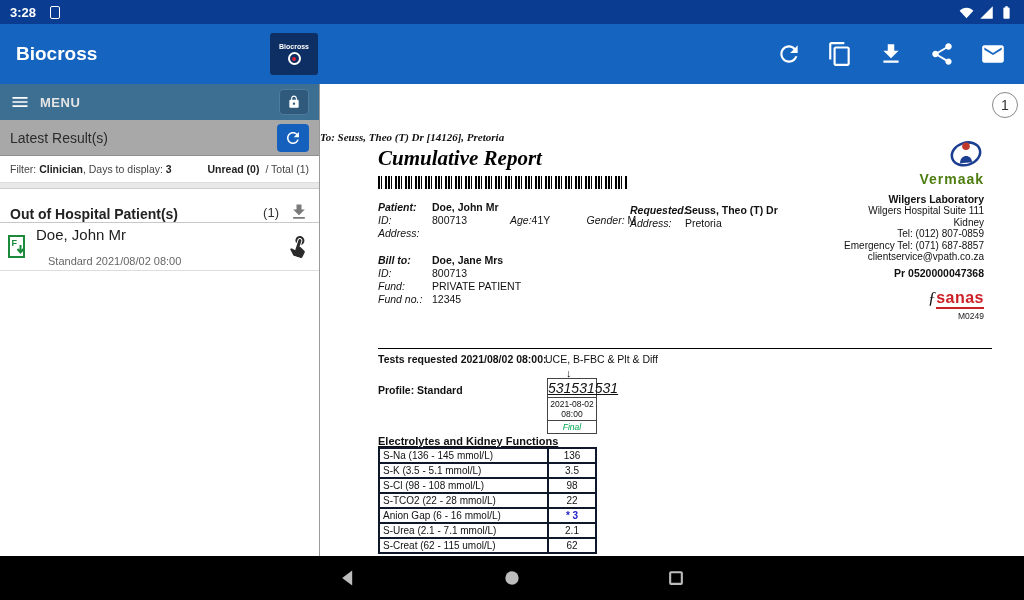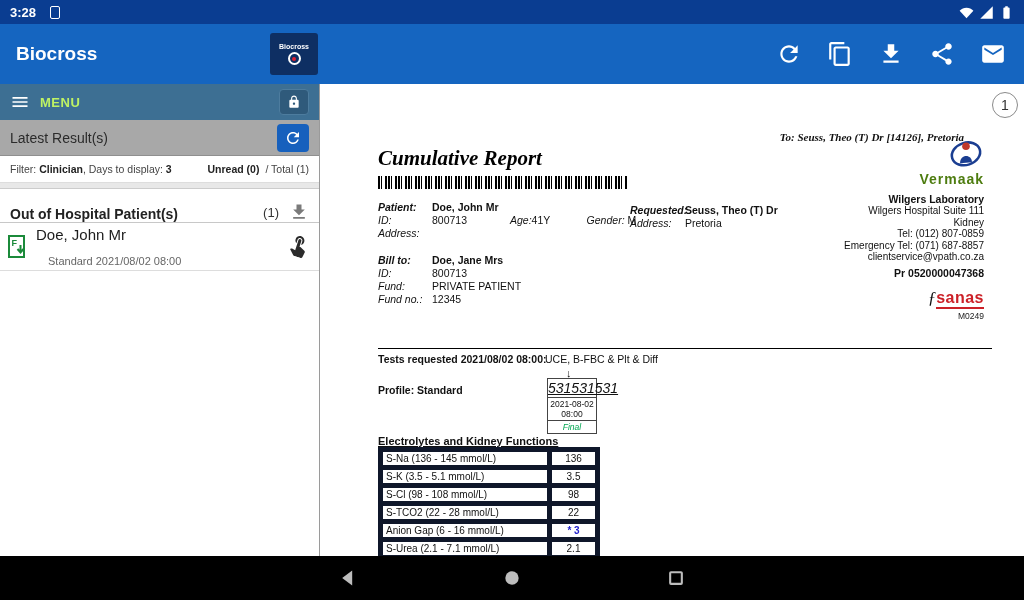--- a/index.html
+++ b/index.html
@@ -26,21 +26,21 @@
   .icon-btn { width:30px; height:30px; display:flex; align-items:center; justify-content:center; cursor:pointer; }
   .icon-btn svg { fill:#fff; }
 
   
   .body-row { flex:1 1 auto; display:flex; min-height:0; }
 
   
   .sidebar { width:320px; flex:0 0 320px; border-right:1px solid #9a9a9a; background:#fff; display:flex; flex-direction:column; }
   .menu-bar { height:36px; background:#3d6f93; display:flex; align-items:center; padding:0 10px; }
   .menu-bar svg { fill:#fff; }
-  .menu-label { color:#bef264; font-size:13px; font-weight:bold; margin-left:10px; letter-spacing:.5px; }
+  .menu-label { color:#e5e5e5; font-size:13px; font-weight:bold; margin-left:10px; letter-spacing:.5px; }
   .lock-btn { margin-left:auto; width:30px; height:26px; background:#2f5a7b; border:1px solid #4d7c9e; border-radius:4px;
               display:flex; align-items:center; justify-content:center; cursor:pointer; }
   .lock-btn svg { fill:#fff; }
 
   .latest-bar { height:36px; background:#a8a8a8; display:flex; align-items:center; padding:0 10px; border-bottom:1px solid #8f8f8f; }
   .latest-title { font-size:14px; color:#2b2b2b; }
   .refresh-btn { margin-left:auto; width:32px; height:28px; background:#1660bd; border-radius:4px; display:flex; align-items:center; justify-content:center; cursor:pointer; }
   .refresh-btn svg { fill:#fff; }
 
   .filter-row { height:27px; display:flex; align-items:center; padding:0 10px; font-size:10.5px; color:#444; border-bottom:1px solid #ddd; white-space:nowrap; }
@@ -63,21 +63,21 @@
   .hand-icon { margin-left:auto; }
   .hand-icon svg { fill:#2b2b2b; transform:rotate(18deg); }
 
   
   .main { flex:1 1 auto; position:relative; overflow:hidden; background:#fff; }
   .page-badge { position:absolute; top:8px; right:6px; width:26px; height:26px; border-radius:50%; background:#fff;
                 border:1px solid #8a8a8a; display:flex; align-items:center; justify-content:center;
                 font-size:14px; color:#333; z-index:5; }
   .report-page { position:absolute; inset:0; font-size:10.5px; color:#111; }
 
-  .to-line { position:absolute; top:47px; left:0; right:60px; text-align:right;
+  .to-line { position:absolute; top:47px; left:0; right:60px; text-align:left;
              font-family:"Liberation Serif", serif; font-weight:bold; font-style:italic; font-size:11px; }
   .header-left { position:absolute; left:58px; top:62px; width:255px; }
   .report-title { font-family:"Liberation Serif", serif; font-style:italic; font-weight:bold; font-size:21px; color:#000; }
   .barcode { margin-top:5px; width:250px; height:13px;
              background:repeating-linear-gradient(90deg,#000 0px,#000 1.5px,#fff 1.5px,#fff 3px,#000 3px,#000 3.8px,#fff 3.8px,#fff 6.6px,#000 6.6px,#000 8.8px,#fff 8.8px,#fff 10px); }
   .patient-grid { margin-top:12px; }
   .pg-row { height:13px; line-height:13px; white-space:nowrap; }
   .pg-label { display:inline-block; width:54px; font-style:italic; }
   .pg-label.bold, .req-label.bold { font-weight:bold; }
   .pg-inline-label { font-style:italic; }
@@ -106,21 +106,21 @@
   .tests-label { display:inline-block; width:167px; font-weight:bold; }
   .flow-arrow { position:absolute; left:246px; top:283px; font-size:11px; }
   .profile-label { position:absolute; left:58px; top:300px; font-weight:bold; }
   .sample-box { position:absolute; left:227px; top:295px; width:50px; font-size:8.5px; text-align:center; }
   .sample-cell { border:1px solid #444; background:#fff; padding:1px 0; margin-top:-1px; }
   .sample-id { font-style:italic; font-size:14px;text-decoration:underline; }
   .sample-final { color:#00a651; font-style:italic; }
 
   .elec-title { position:absolute; left:58px; top:351px; font-size:11px; font-weight:bold; text-decoration:underline; }
   .results-table { position:absolute; left:58px; top:363px; border-collapse:collapse; font-size:10px; }
-  .results-table td { border:5px solid #0f172a; height:13px; padding:1px 3px; background:#fff; }
+  .results-table td { border:2px solid #0f172a; height:13px; padding:1px 3px; background:#fff; }
   .rt-name { width:169px; }
   .rt-val { width:48px; text-align:center; }
   .rt-val.flagged { color:#2222cc; font-weight:bold; }
 
   
   .nav-bar { height:44px; background:#000; flex:0 0 auto; display:flex; align-items:center; justify-content:center; gap:140px; }
   .nav-btn { width:24px; height:24px; display:flex; align-items:center; justify-content:center; cursor:pointer; }
   .nav-btn svg { fill:#bdbdbd; }
 </style>
 </head>

